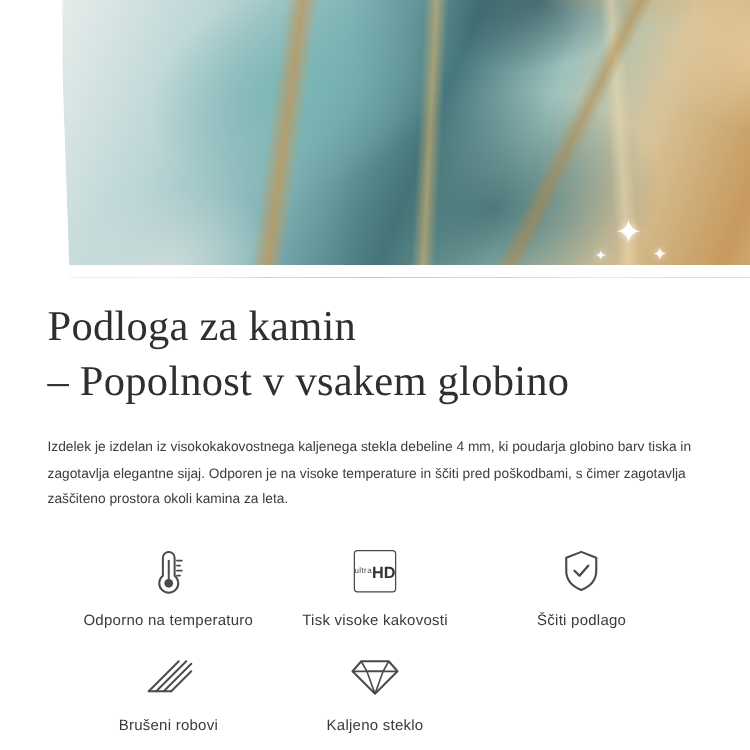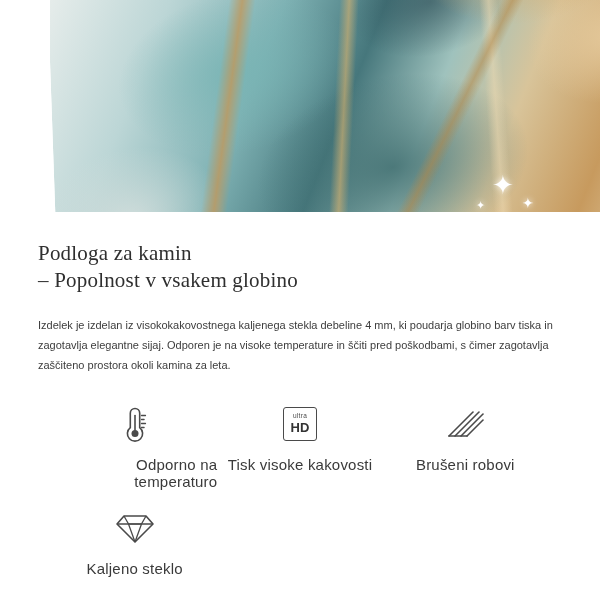--- a/index.html
+++ b/index.html
@@ -75,21 +75,21 @@
     text-shadow: 0 0 6px rgba(255,255,255,0.9);
   }
   .sparkle.s1 { left: 492px; top: 172px; font-size: 26px; }
   .sparkle.s2 { left: 522px; top: 196px; font-size: 14px; }
   .sparkle.s3 { left: 476px; top: 200px; font-size: 11px; }
 
   
   .content { padding: 18px 38px 0 38px; }
   .headline {
     font-family: "Liberation Serif", serif;
-    font-size: 21px;
+    font-size: 34px;
     line-height: 1.30;
     color: #2f2f2f;
     font-weight: 400;
     letter-spacing: 0.2px;
   }
   .headline .l2 { display: block; }
   .body-copy {
     margin-top: 20px;
     font-size: 11px;
     line-height: 1.85;
@@ -112,30 +112,30 @@
     justify-content: flex-start;
   }
   .feature-icon {
     height: 44px;
     display: flex;
     align-items: center;
     justify-content: center;
   }
   .feature-label {
     margin-top: 10px;
-    font-size: 15px;
+    font-size: 12px;
     color: #3a3a3a;
     text-align: right;
     letter-spacing: 0.2px;
   }
   .ultrahd {
     width: 34px; height: 34px;
     border: 1.6px solid #4a4a4a;
     border-radius: 3px;
-    display: flex; flex-direction: column;
+    display: flex; 
     align-items: center; justify-content: center;
     line-height: 1;
   }
   .ultrahd .u { font-size: 6.5px; letter-spacing: 0.3px; color: #4a4a4a; }
   .ultrahd .hd { font-size: 13px; font-weight: bold; color: #333; margin-top: 1px; }
   svg { display: block; }
 </style>
 </head>
 <body>
 
@@ -177,20 +177,29 @@
       <div class="feature">
         <div class="feature-icon">
           <div class="ultrahd">
             <span class="u">ultra</span>
             <span class="hd">HD</span>
           </div>
         </div>
         <div class="feature-label">Tisk visoke kakovosti</div>
       </div>
 
+      <div class="feature">
+        <div class="feature-icon">
+          <svg width="40" height="42" viewBox="0 0 40 42">
+            <path d="M20 5.5 L32 10.2 v10.4c0 7.2-5 12.6-12 15.4-7-2.8-12-8.2-12-15.4V10.2z" fill="none" stroke="#4a4a4a" stroke-width="1.7" stroke-linejoin="round"></path>
+            <path d="M14.6 20.6 l4 4 7-8" fill="none" stroke="#4a4a4a" stroke-width="1.9" stroke-linecap="round" stroke-linejoin="round"></path>
+          </svg>
+        </div>
+        <div class="feature-label">Ščiti podlago</div>
+      </div>
 
       <div class="feature">
         <div class="feature-icon">
           <svg width="44" height="40" viewBox="0 0 44 40">
             <path d="M6 32 L30 8" stroke="#4a4a4a" stroke-width="1.6" stroke-linecap="round"></path>
             <path d="M12 32 L36 8" stroke="#4a4a4a" stroke-width="1.6" stroke-linecap="round"></path>
             <path d="M18 32 L40 10" stroke="#4a4a4a" stroke-width="1.6" stroke-linecap="round"></path>
             <path d="M24 32 L40 16" stroke="#4a4a4a" stroke-width="1.6" stroke-linecap="round"></path>
             <path d="M6 32 H24" stroke="#4a4a4a" stroke-width="1.6" stroke-linecap="round"></path>
           </svg>

